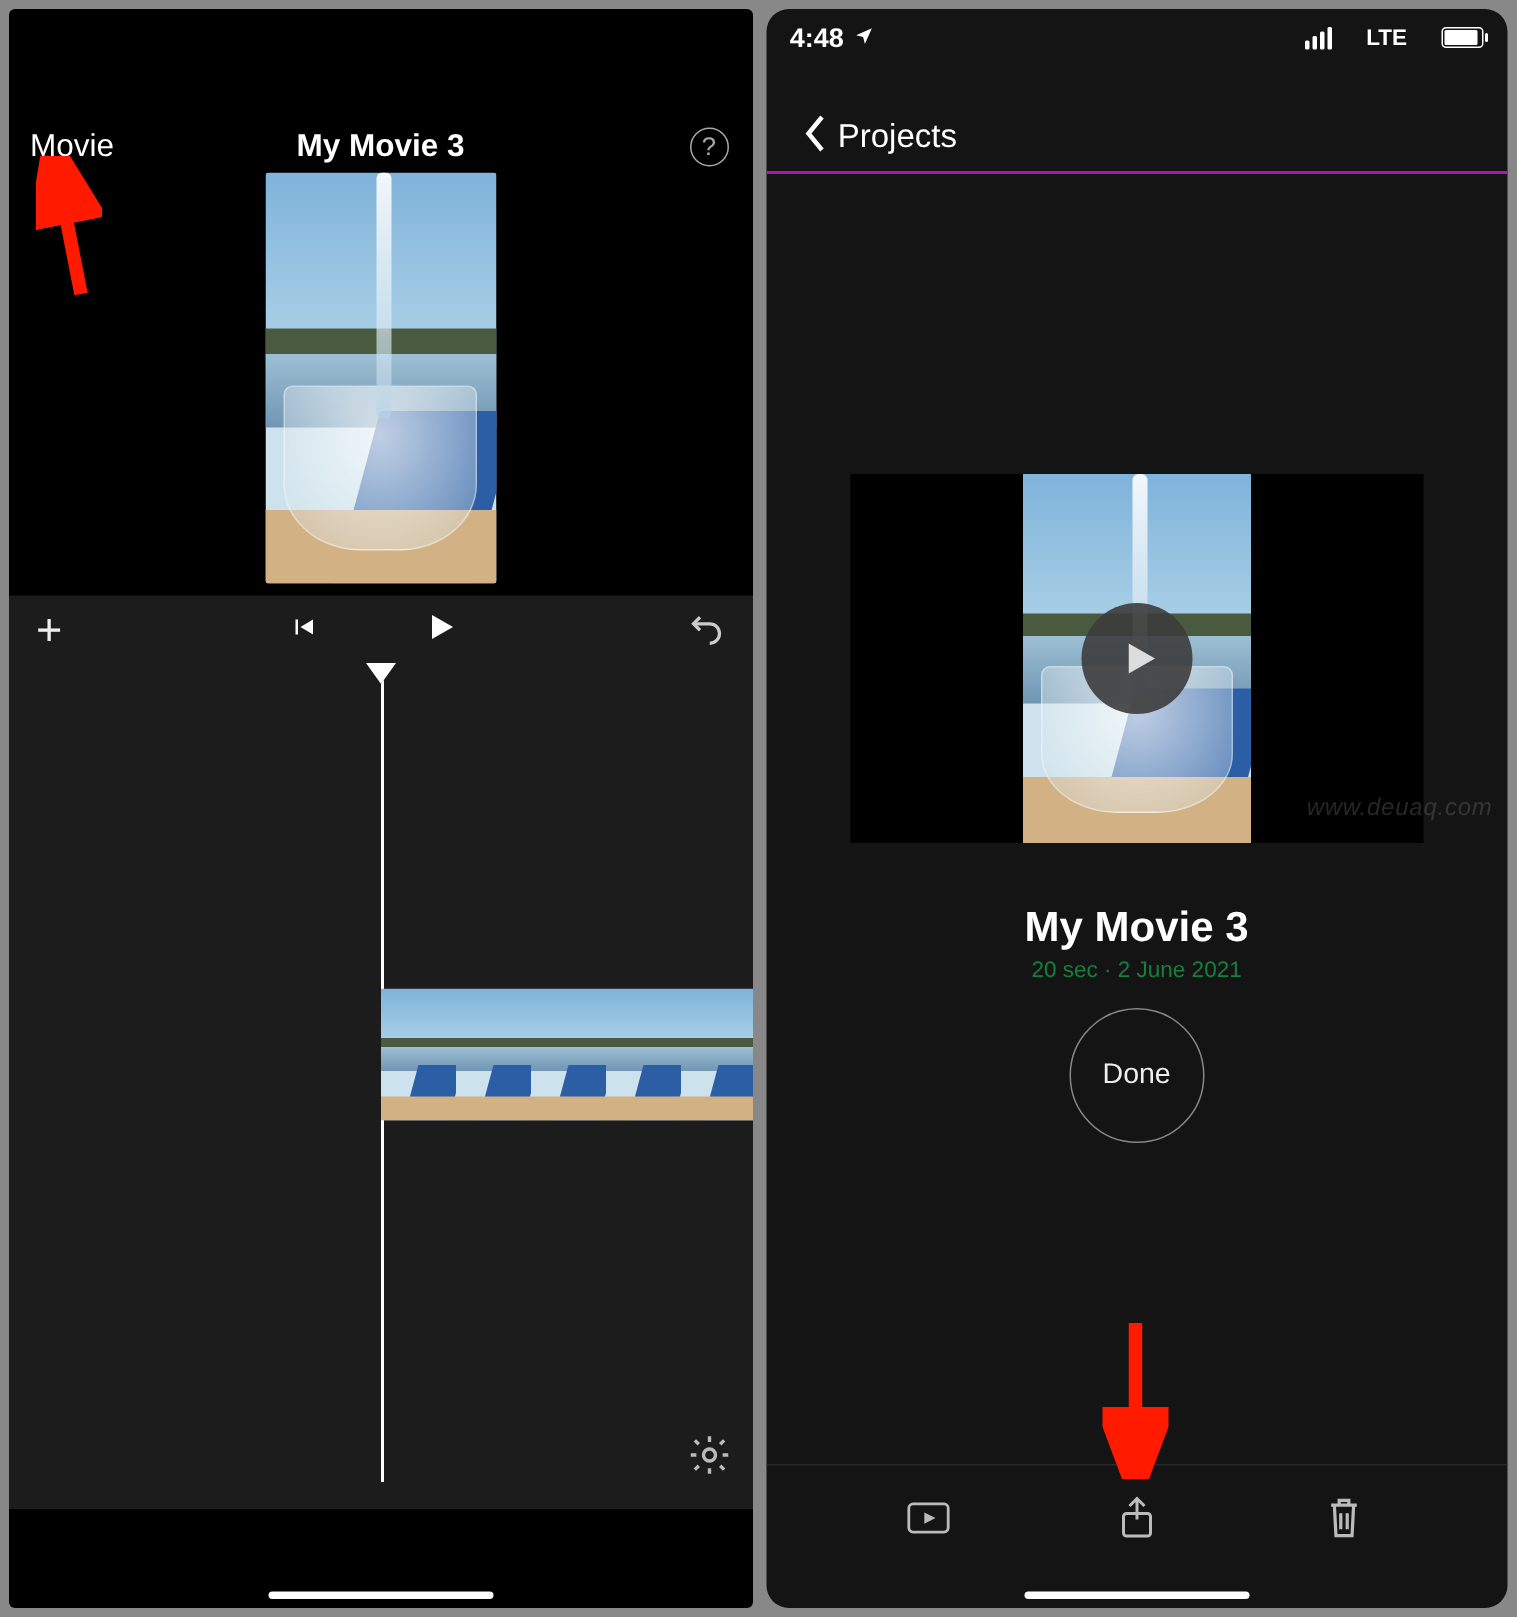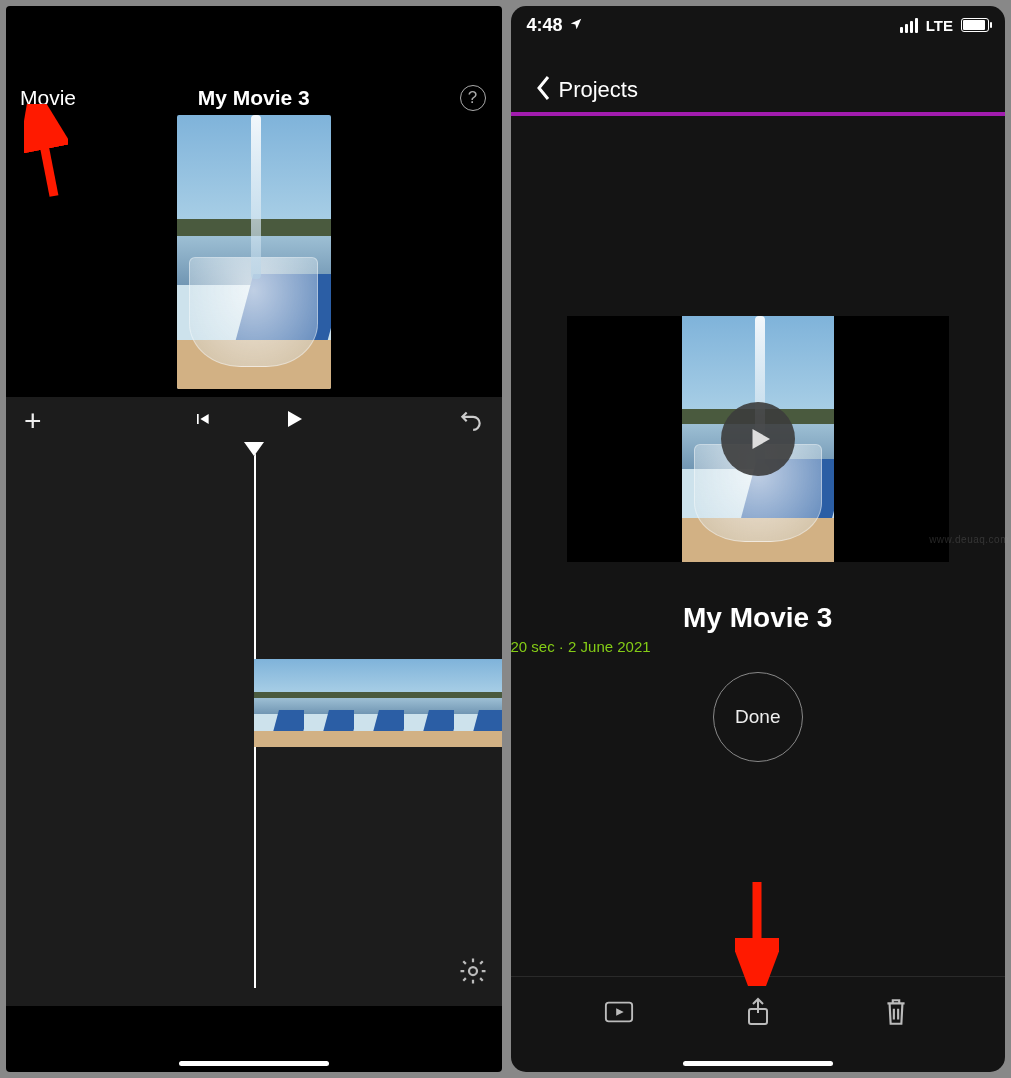--- a/index.html
+++ b/index.html
@@ -164,35 +164,35 @@
   .r-status{
     position:absolute; top:0; left:0; right:0;
     height:38px;
     display:flex; align-items:center; justify-content:space-between;
     padding:0 16px;
     color:#fff;
     font-size:18px; font-weight:600;
   }
   .r-status .loc{ margin-left:6px;}
   .r-status .loc svg{width:14px;height:14px;fill:#fff;}
-  .r-status-right{display:flex;align-items:center;gap:8px;font-size:15px;}
+  .r-status-right{display:flex;align-items:center;gap:23px;font-size:15px;}
   .sig-bars{display:flex;align-items:flex-end;gap:2px;}
   .sig-bars span{width:3px;background:#fff;border-radius:1px;}
   .sig-bars span:nth-child(1){height:6px;}
   .sig-bars span:nth-child(2){height:9px;}
   .sig-bars span:nth-child(3){height:12px;}
   .sig-bars span:nth-child(4){height:15px;}
   .batt{width:28px;height:14px;border:1.5px solid #fff;border-radius:3px;position:relative;}
   .batt::after{content:"";position:absolute;right:-4px;top:3px;width:2px;height:6px;background:#fff;border-radius:1px;}
   .batt i{position:absolute;left:1px;top:1px;bottom:1px;width:85%;background:#fff;border-radius:1px;}
 
   .r-nav{
     position:absolute; top:62px; left:0; right:0;
     height:48px;
-    border-bottom:4px solid #a21caf;
+    border-bottom:2px solid #a21caf;
     display:flex; align-items:center;
     padding-left:24px;
     color:#fff;
   }
   .r-back svg{width:18px;height:28px;}
   .r-nav-title{font-size:22px;margin-left:6px;}
 
   .r-card{
     position:absolute;
     top:310px; left:56px; right:56px;
@@ -213,21 +213,22 @@
   .r-title{
     position:absolute;
     top:596px; left:0; right:0;
     text-align:center;
     color:#fff;
     font-size:28px; font-weight:600;
   }
   .r-sub{
     position:absolute;
     top:632px; left:0; right:0;
-    color:#84cc16;
+    text-align:center;
+    color:#15803d;
     font-size:15px;
   }
   .r-edit{
     position:absolute;
     top:666px; left:50%; transform:translateX(-50%);
     width:90px;height:90px;
     border:1.5px solid #888;
     border-radius:50%;
     color:#eee;
     display:flex;align-items:center;justify-content:center;
@@ -242,25 +243,26 @@
     display:flex;
     align-items:center;
     justify-content:space-evenly;
     color:#bbb;
   }
   .r-toolbar .tbtn{display:flex;align-items:center;justify-content:center;width:60px;}
   .r-toolbar svg{width:30px;height:30px;}
 
   .watermark{
     position:absolute;
-    right:2px; top:50%;
+    right:16px; top:50%;
     transform:translateY(-50%) rotate(0deg);
     color:rgba(150,150,150,0.25);
-    font-size:10px;
+    font-size:16px;
     letter-spacing:0.5px;
+    font-style:italic;
   }
 </style>
 </head>
 <body>
 
 <div class="screens">
 
   <div class="phone left">
     <div class="l-topbar">
       <span class="l-done">Movie</span>

